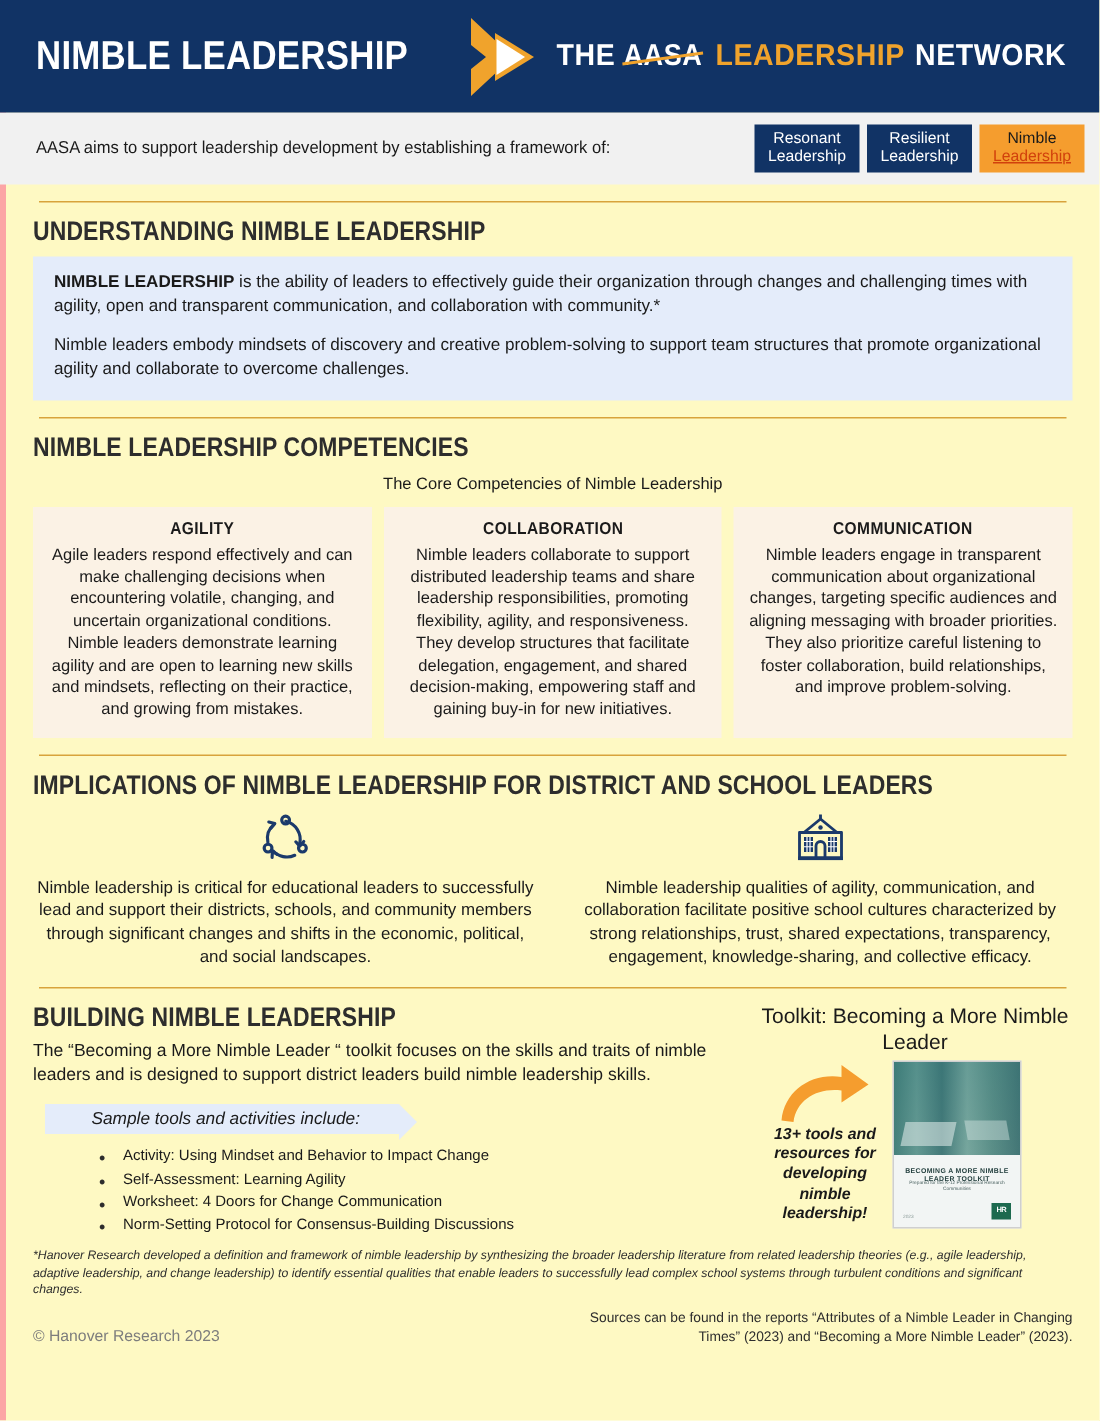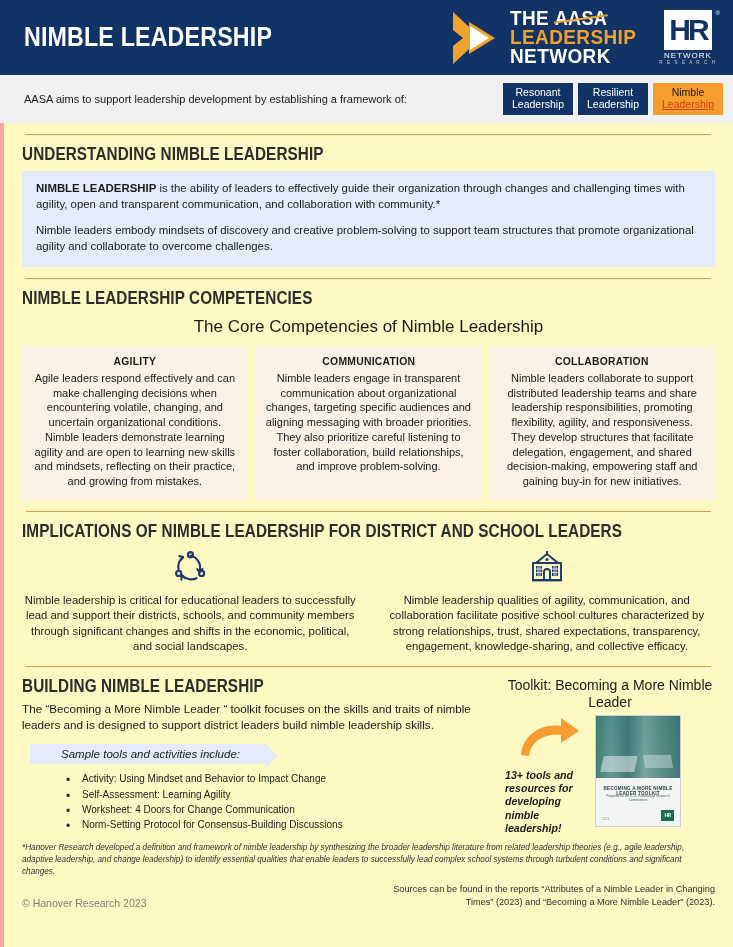--- a/index.html
+++ b/index.html
@@ -48,21 +48,21 @@
     gap: 14px;
   }
   .aasa-logo {
     display: flex;
     align-items: center;
     gap: 7px;
   }
   .aasa-chevron { flex: 0 0 auto; }
   .aasa-words {
     display: flex;
-    flex-direction: column;
+    flex-direction: row;
     line-height: 0.96;
   }
   .aasa-words span {
     font-size: 20px;
     font-weight: bold;
     letter-spacing: 0.4px;
     transform: scaleX(0.95);
     transform-origin: left center;
     white-space: nowrap;
   }
@@ -188,21 +188,21 @@
     font-size: 11.4px;
     line-height: 1.40;
     color: #1a1a1a;
   }
   .info-box p + p { margin-top: 10px; }
   .info-box .lead-term { font-weight: bold; }
 
   
   .comp-sub {
     text-align: center;
-    font-size: 17px;
+    font-size: 11px;
     color: #1a1a1a;
     margin: 8px 0 9px 0;
   }
   .comp-row {
     display: flex;
     gap: 8px;
   }
   .comp-card {
     flex: 1;
     background: #fbf2e5;
@@ -311,24 +311,24 @@
     width: 90px;
     display: flex;
     flex-direction: column;
     align-items: center;
   }
   .arrow-wrap { height: 40px; width: 70px; }
   .toolkit-caption {
     font-size: 10.6px;
     font-style: italic;
     font-weight: bold;
-    text-align: left;
+    text-align: center;
     line-height: 1.26;
     color: #1a1a1a;
-    margin-top: 14px;
+    margin-top: 3px;
   }
   .cover {
     width: 86px;
     height: 112px;
     border: 1px solid #cfcfcf;
     background: #f2f5f4;
     position: relative;
     overflow: hidden;
     flex: 0 0 auto;
   }
@@ -482,26 +482,26 @@
     <div class="rule"></div>
     <h2 class="section-title">NIMBLE LEADERSHIP COMPETENCIES</h2>
     <div class="comp-sub">The Core Competencies of Nimble Leadership</div>
 
     <div class="comp-row">
       <div class="comp-card">
         <h3>AGILITY</h3>
         <p>Agile leaders respond effectively and can make challenging decisions when encountering volatile, changing, and uncertain organizational conditions. Nimble leaders demonstrate learning agility and are open to learning new skills and mindsets, reflecting on their practice, and growing from mistakes.</p>
       </div>
       <div class="comp-card">
+        <h3>COLLABORATION</h3>
+        <p>Nimble leaders collaborate to support distributed leadership teams and share leadership responsibilities, promoting flexibility, agility, and responsiveness. They develop structures that facilitate delegation, engagement, and shared decision-making, empowering staff and gaining buy-in for new initiatives.</p>
+      </div>
+      <div class="comp-card">
         <h3>COMMUNICATION</h3>
         <p>Nimble leaders engage in transparent communication about organizational changes, targeting specific audiences and aligning messaging with broader priorities. They also prioritize careful listening to foster collaboration, build relationships, and improve problem-solving.</p>
-      </div>
-      <div class="comp-card">
-        <h3>COLLABORATION</h3>
-        <p>Nimble leaders collaborate to support distributed leadership teams and share leadership responsibilities, promoting flexibility, agility, and responsiveness. They develop structures that facilitate delegation, engagement, and shared decision-making, empowering staff and gaining buy-in for new initiatives.</p>
       </div>
     </div>
 
     <div class="rule"></div>
     <h2 class="section-title">IMPLICATIONS OF NIMBLE LEADERSHIP FOR DISTRICT AND SCHOOL LEADERS</h2>
 
     <div class="impl-row">
       <div class="impl-col">
         <div class="impl-icon">
           <svg width="40" height="38" viewBox="0 0 40 38">

